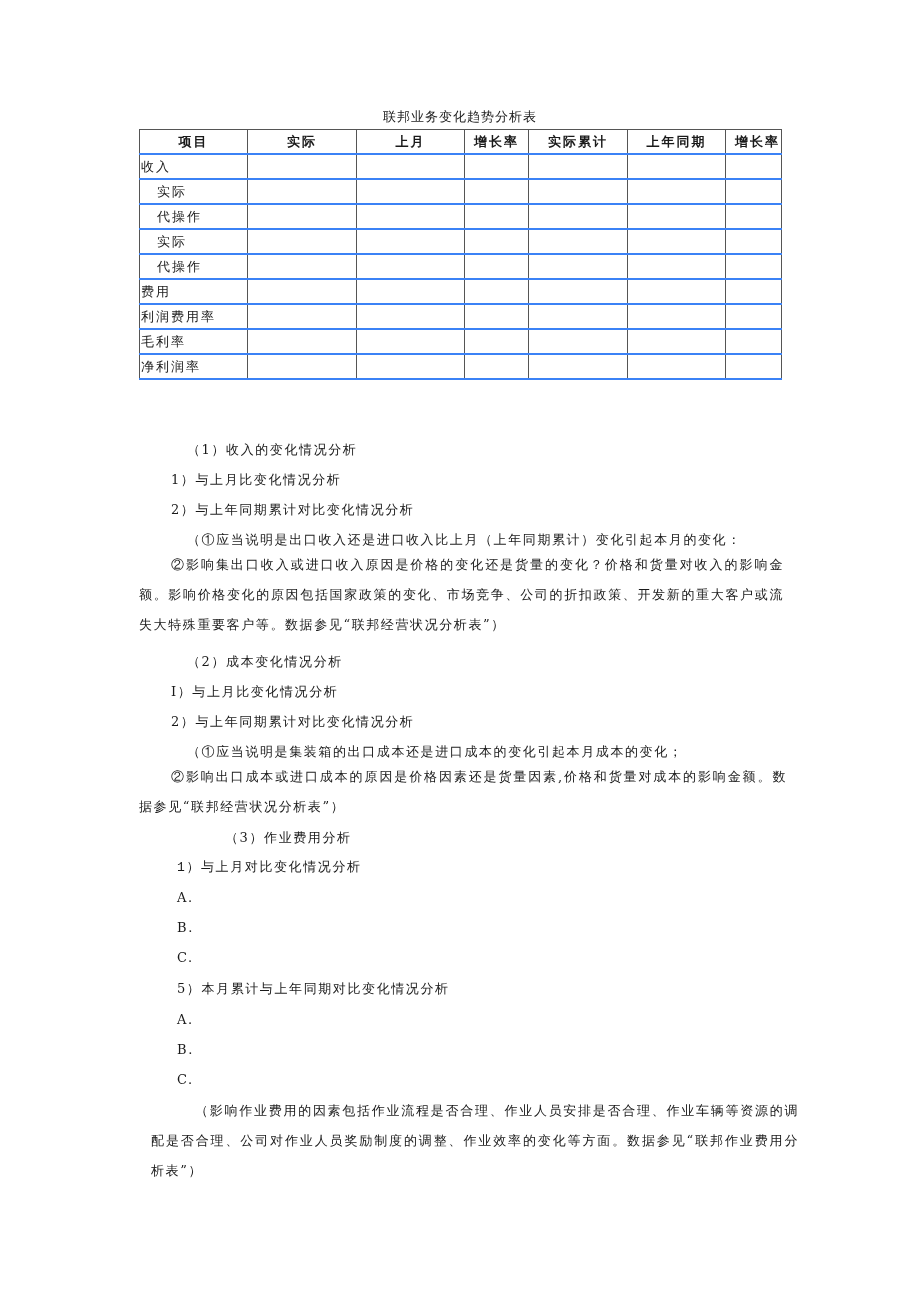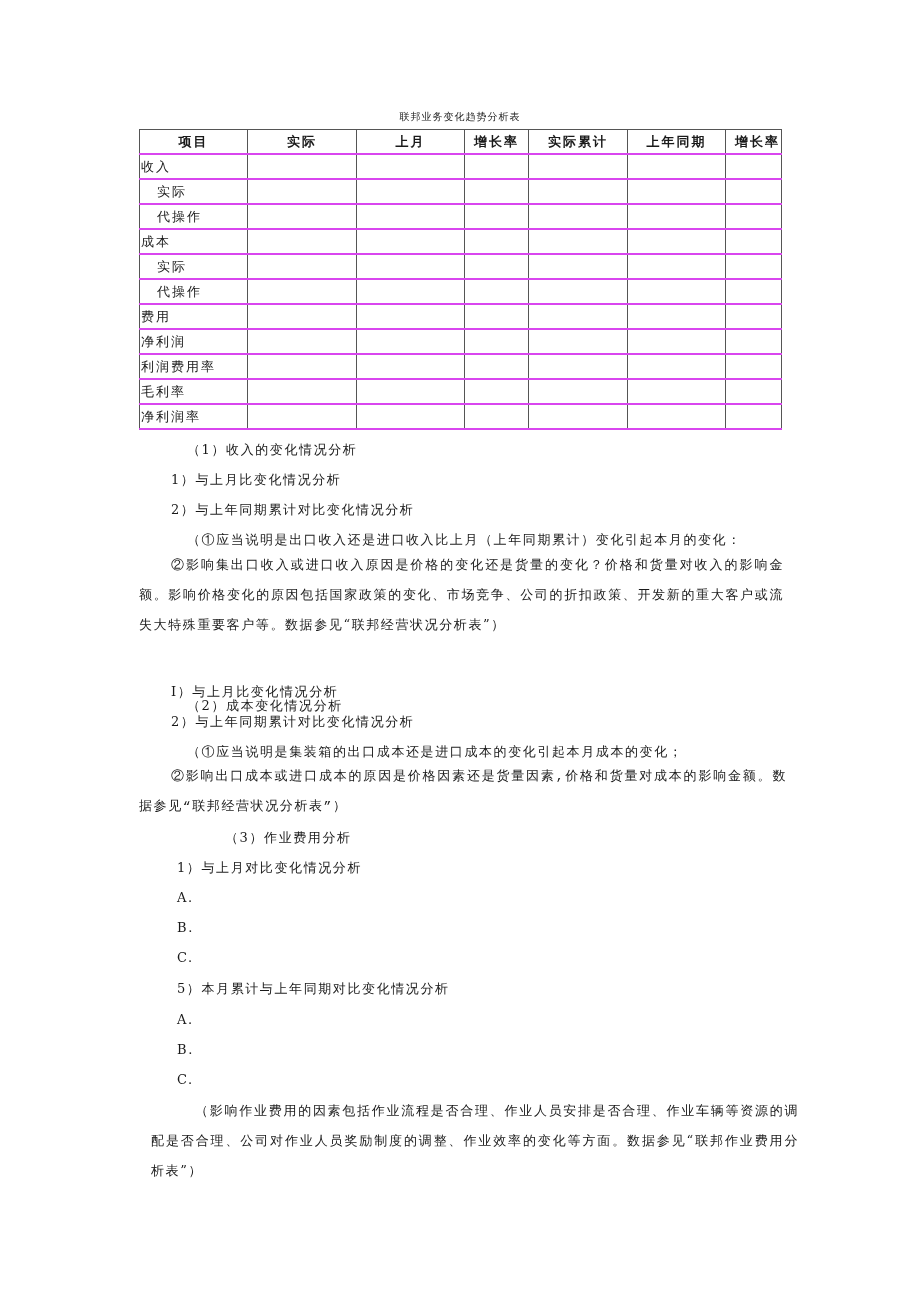--- a/index.html
+++ b/index.html
@@ -4,31 +4,31 @@
   <style>
     html, body { margin: 0; padding: 0; background: #ffffff; }
     body {
       width: 920px; height: 1301px; position: relative; overflow: hidden;
       font-family: "DejaVu Serif", "Liberation Serif", serif;
       color: #1a1a1a;
     }
     .page { position: absolute; left: 0; top: 0; width: 920px; height: 1301px; }
     .doc-title {
       position: absolute; left: 139px; width: 642px; top: 107px;
-      text-align: center; font-size: 10px; letter-spacing: 1px; line-height: 20px;
+      text-align: center; font-size: 13px; letter-spacing: 1px; line-height: 20px;
     }
     table.trend {
       position: absolute; left: 139px; top: 129px;
       width: 643px; border-collapse: collapse; table-layout: fixed;
     }
     table.trend th, table.trend td {
       border: 1px solid #555; height: 23px; padding: 0; font-size: 13px;
       line-height: 23px; overflow: hidden; white-space: nowrap;
     }
-    table.trend tr { border-bottom: 2px solid #d946ef; }
+    table.trend tr { border-bottom: 2px solid #3b82f6; }
     table.trend th { font-weight: bold; text-align: center; letter-spacing: 2px; }
     table.trend th.left-h { text-align: left; padding-left: 9px; }
     table.trend td.label { text-align: left; padding-left: 1px; letter-spacing: 2px; margin-top: 11px; }
     table.trend td.label.sub { padding-left: 17px; }
     table.trend { border: 1.5px solid #333; }
 
     .body-text { position: absolute; left: 139px; width: 645px; font-size: 13px; letter-spacing: 1.6px; }
     .line { position: absolute; white-space: nowrap; height: 20px; line-height: 20px; }
     .para { position: absolute; line-height: 30px; text-align: justify; text-align-last: left; }
   </style>
@@ -82,57 +82,39 @@
       <tr>
         <td class="label sub">代操作</td>
         <td></td>
         <td></td>
         <td></td>
         <td></td>
         <td></td>
         <td></td>
       </tr>
       <tr>
-        <td class="label">成本</td>
-        <td></td>
-        <td></td>
-        <td></td>
-        <td></td>
-        <td></td>
-        <td></td>
-      </tr>
-      <tr>
         <td class="label sub">实际</td>
         <td></td>
         <td></td>
         <td></td>
         <td></td>
         <td></td>
         <td></td>
       </tr>
       <tr>
         <td class="label sub">代操作</td>
         <td></td>
         <td></td>
         <td></td>
         <td></td>
         <td></td>
         <td></td>
       </tr>
       <tr>
         <td class="label">费用</td>
-        <td></td>
-        <td></td>
-        <td></td>
-        <td></td>
-        <td></td>
-        <td></td>
-      </tr>
-      <tr>
-        <td class="label">净利润</td>
         <td></td>
         <td></td>
         <td></td>
         <td></td>
         <td></td>
         <td></td>
       </tr>
       <tr>
         <td class="label">利润费用率</td>
         <td></td>
@@ -164,28 +146,28 @@
   </table>
 
   <div class="body-text">
 
     <div class="line" style="left:48px; top:440px;">（1）收入的变化情况分析</div>
     <div class="line" style="left:32px; top:470px;">1）与上月比变化情况分析</div>
     <div class="line" style="left:32px; top:500px;">2）与上年同期累计对比变化情况分析</div>
     <div class="line" style="left:48px; top:530px;">（①应当说明是出口收入还是进口收入比上月（上年同期累计）变化引起本月的变化：</div>
     <div class="para" style="left:0; top:550px; width:645px; text-indent:32px;">②影响集出口收入或进口收入原因是价格的变化还是货量的变化？价格和货量对收入的影响金额。影响价格变化的原因包括国家政策的变化、市场竞争、公司的折扣政策、开发新的重大客户或流失大特殊重要客户等。数据参见“联邦经营状况分析表”）</div>
 
-    <div class="line" style="left:48px; top:652px;margin-top:44px;">（2）成本变化情况分析</div>
+    <div class="line" style="left:48px; top:652px;">（2）成本变化情况分析</div>
     <div class="line" style="left:32px; top:682px;">I）与上月比变化情况分析</div>
     <div class="line" style="left:32px; top:712px;">2）与上年同期累计对比变化情况分析</div>
     <div class="line" style="left:48px; top:742px;">（①应当说明是集装箱的出口成本还是进口成本的变化引起本月成本的变化；</div>
-    <div class="para" style="left:0; top:762px; width:648px; text-indent:32px;font-family:Liberation Mono, monospace;">②影响出口成本或进口成本的原因是价格因素还是货量因素,价格和货量对成本的影响金额。数据参见“联邦经营状况分析表”）</div>
+    <div class="para" style="left:0; top:762px; width:648px; text-indent:32px;">②影响出口成本或进口成本的原因是价格因素还是货量因素,价格和货量对成本的影响金额。数据参见“联邦经营状况分析表”）</div>
 
     <div class="line" style="left:48px; top:828px;margin-left:38px;">（3）作业费用分析</div>
-    <div class="line" style="left:38px; top:858px;">1）与上月对比变化情况分析</div>
+    <div class="line" style="left:38px; top:858px;font-family:Liberation Mono, monospace;">1）与上月对比变化情况分析</div>
     <div class="line" style="left:38px; top:888px;">A.</div>
     <div class="line" style="left:38px; top:918px;">B.</div>
     <div class="line" style="left:38px; top:948px;">C.</div>
     <div class="line" style="left:38px; top:979px;">5）本月累计与上年同期对比变化情况分析</div>
     <div class="line" style="left:38px; top:1010px;">A.</div>
     <div class="line" style="left:38px; top:1040px;">B.</div>
     <div class="line" style="left:38px; top:1070px;">C.</div>
     <div class="para" style="left:12px; top:1096px; width:648px; text-indent:44px;">（影响作业费用的因素包括作业流程是否合理、作业人员安排是否合理、作业车辆等资源的调配是否合理、公司对作业人员奖励制度的调整、作业效率的变化等方面。数据参见“联邦作业费用分析表”）</div>
   </div>
 </div>

